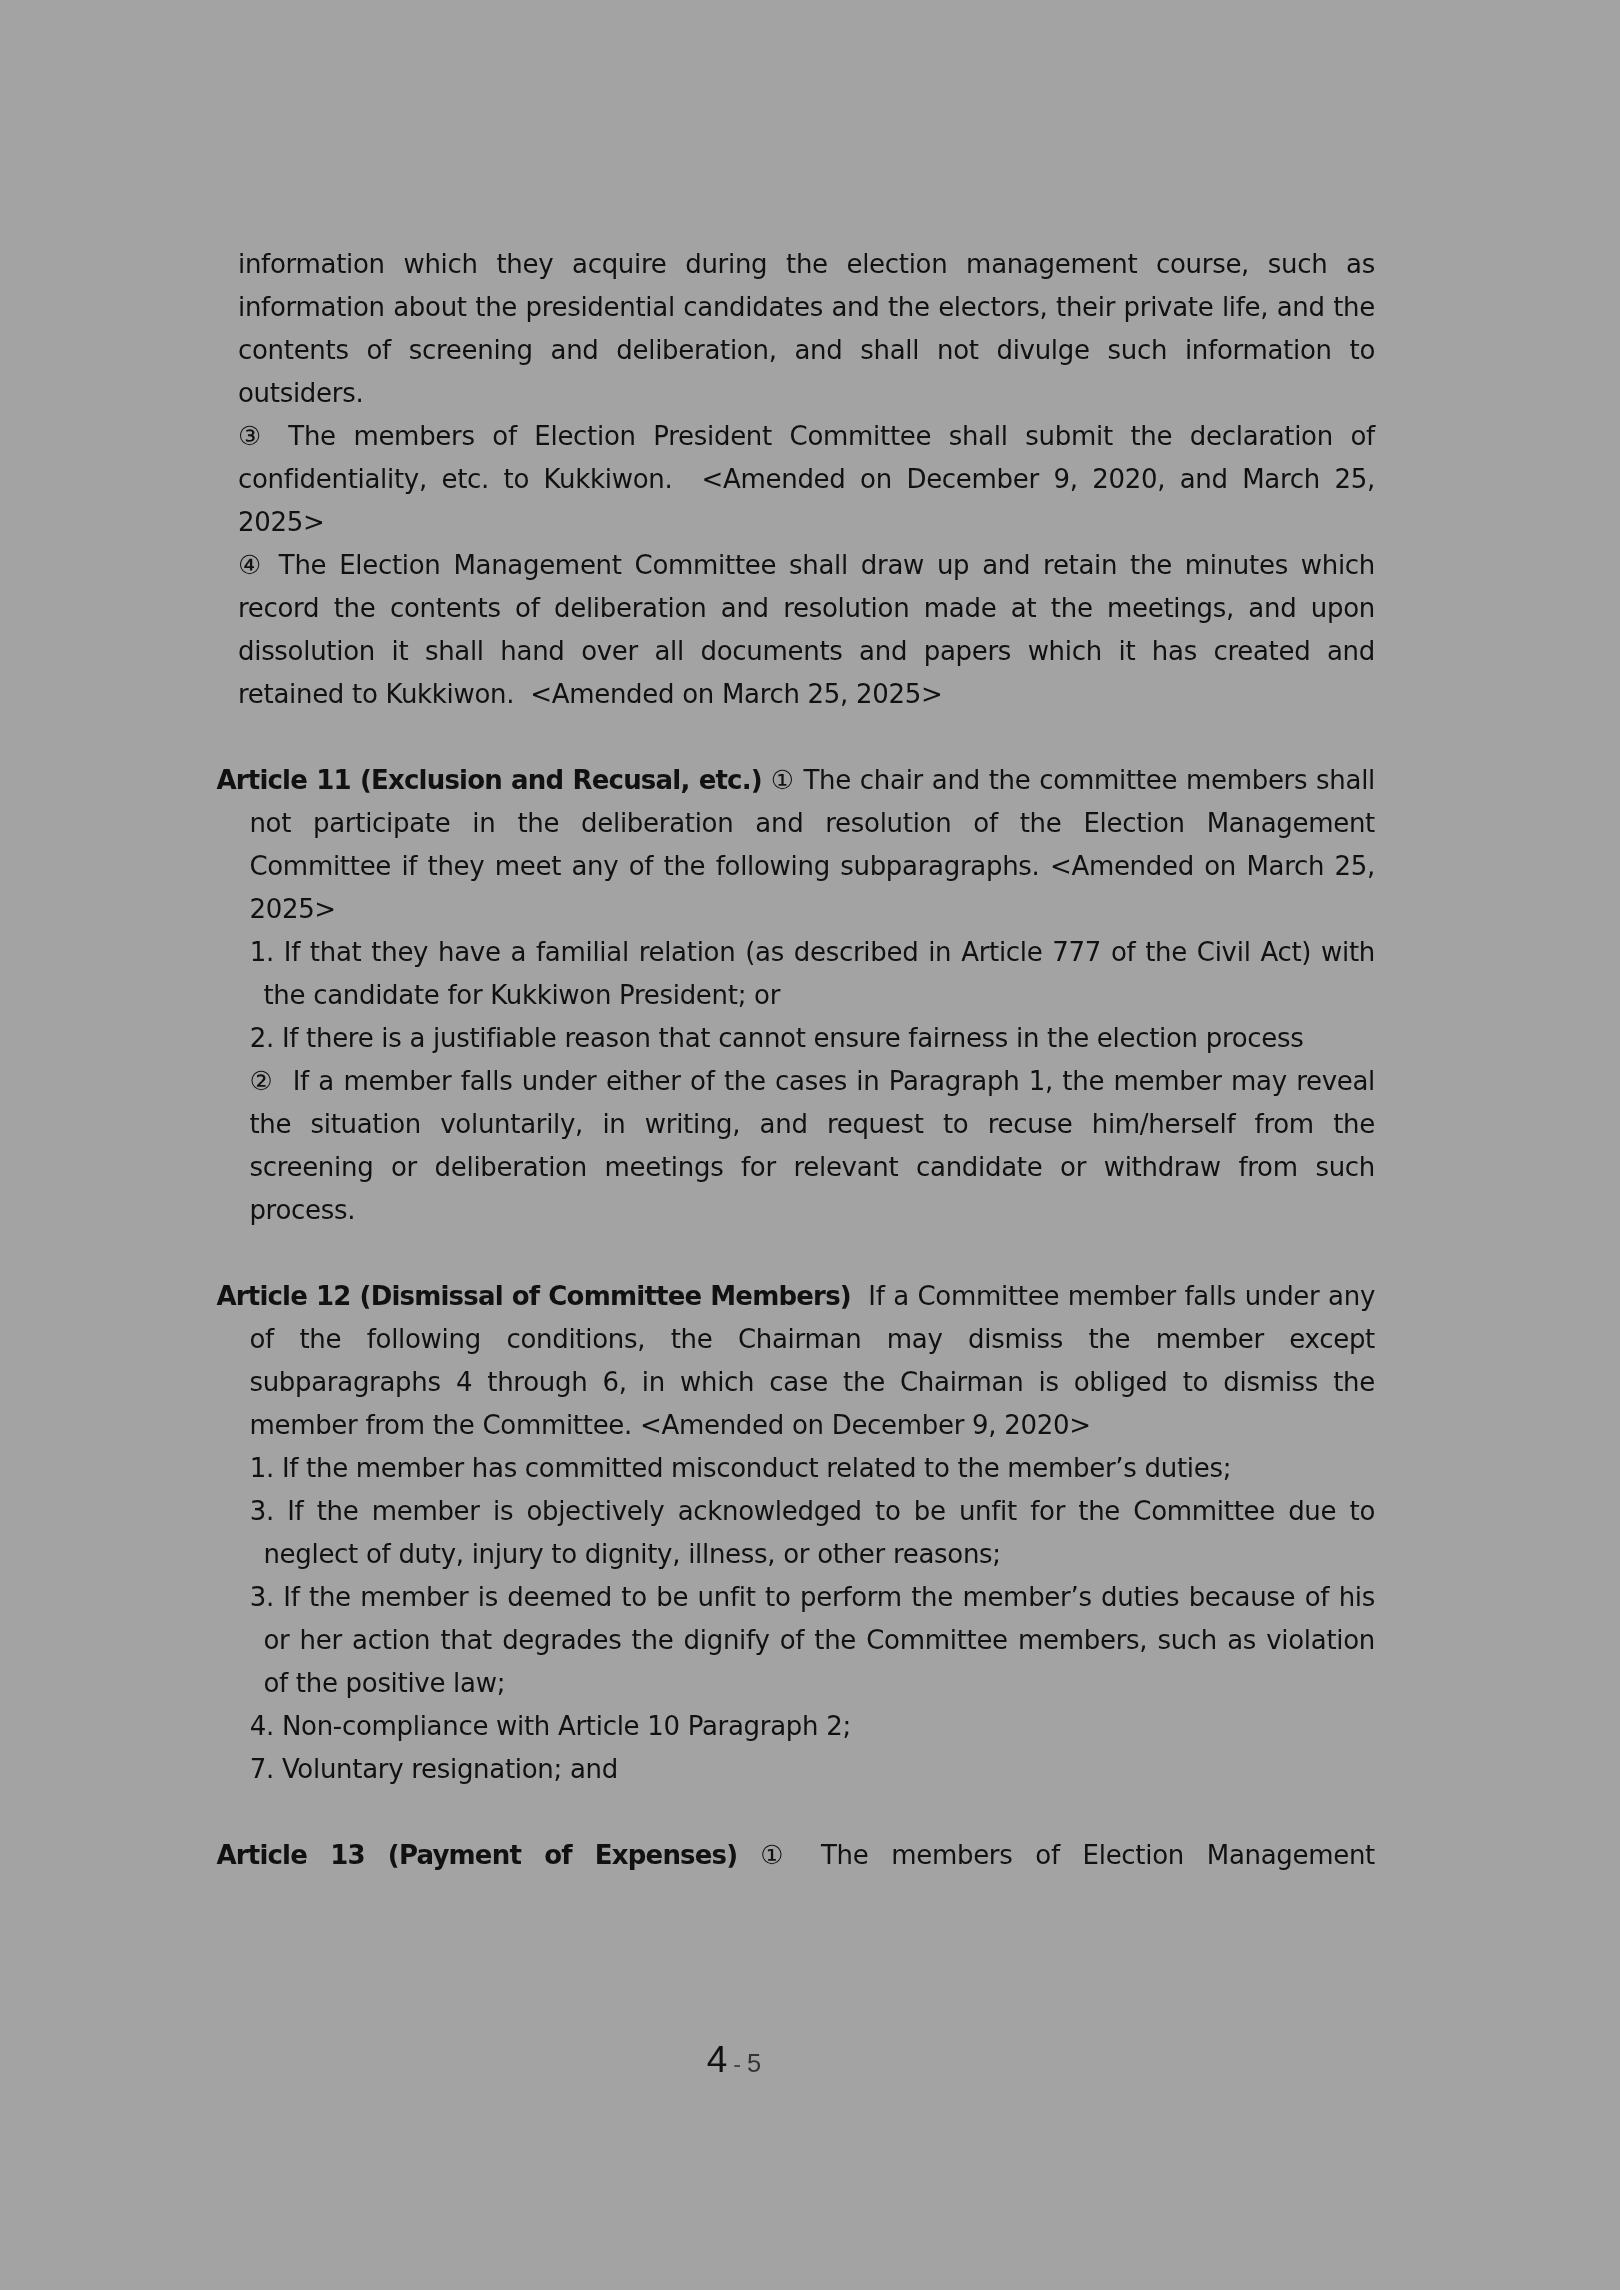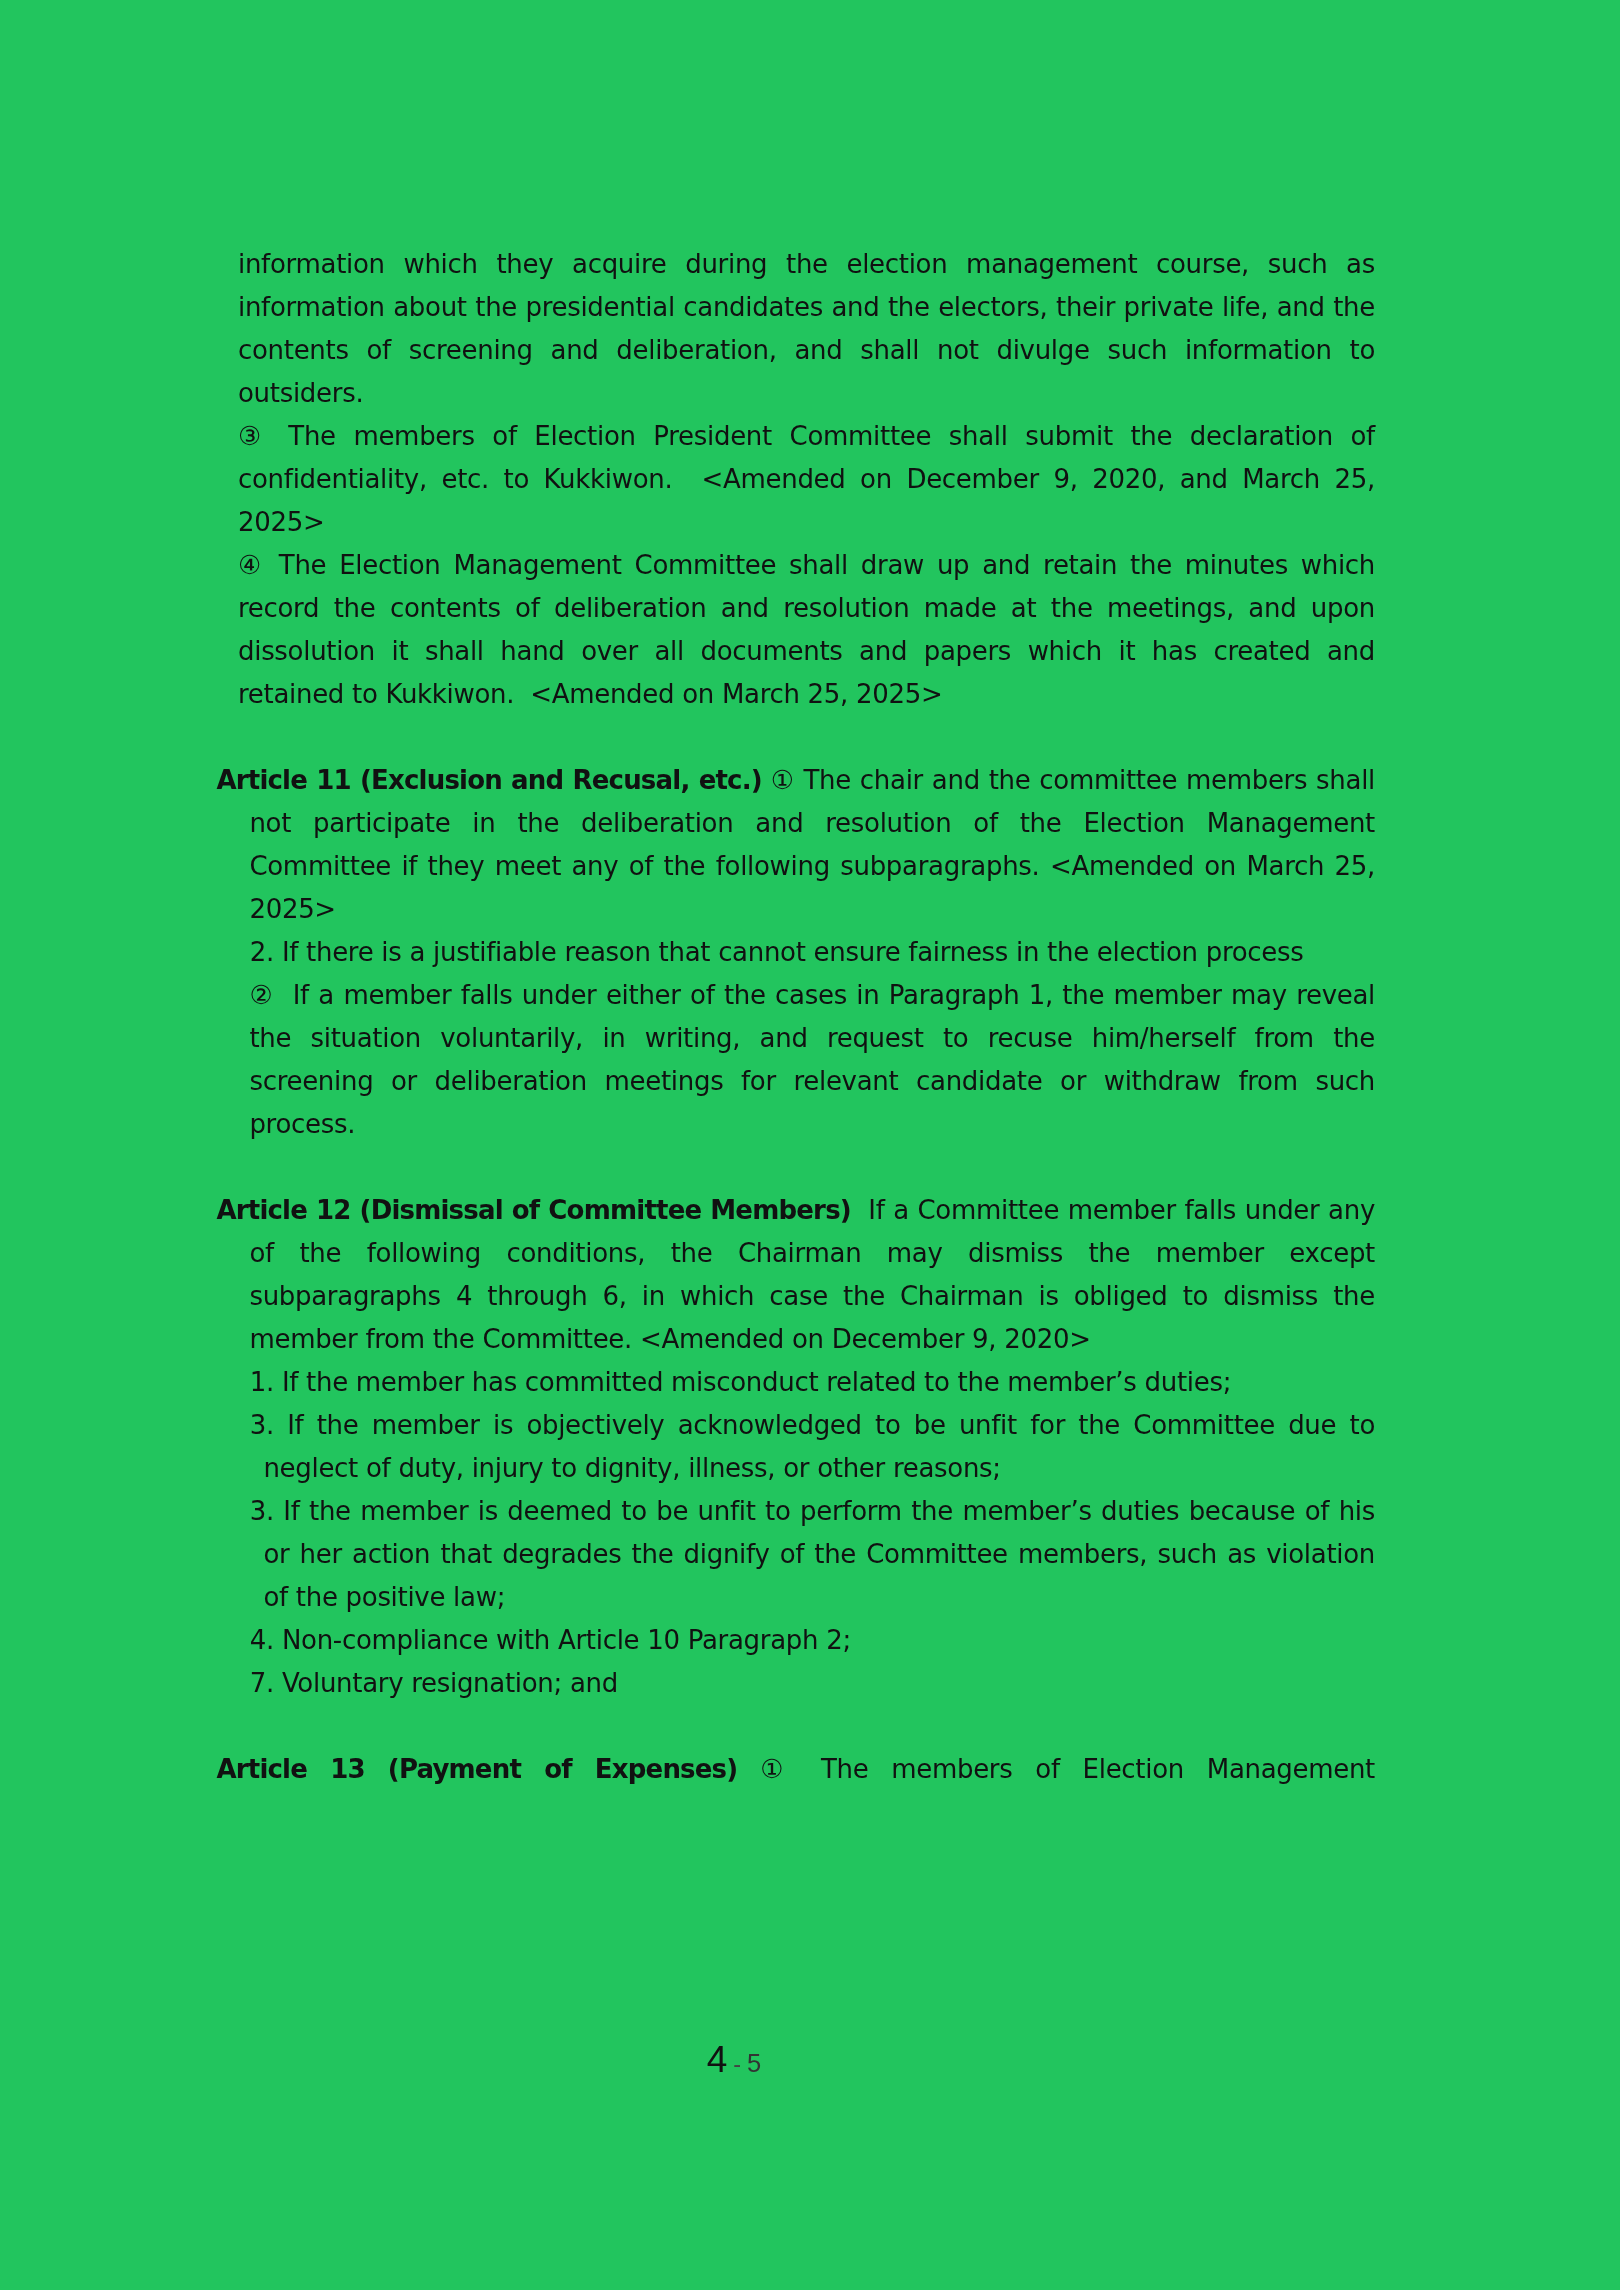--- a/index.html
+++ b/index.html
@@ -1,18 +1,18 @@
 <!DOCTYPE html>
 <html><head>
 <meta charset="utf-8">
 <style>
   html, body { margin: 0; padding: 0; background: #ffffff; }
   body { width: 1620px; height: 2291px; position: relative; overflow: hidden; }
   .page {
-    position: absolute; left: 0; top: 0; width: 1620px; height: 2291px; background: #22c55e;
+    position: absolute; left: 0; top: 0; width: 1620px; height: 2291px; background: #a3a3a3;
     font-family: "DejaVu Sans", "Liberation Sans", sans-serif;
     color: #111111;
   }
   .body-text {
     position: absolute; left: 238px; width: 1137px; top: 243px;
     font-size: 26px; line-height: 43px; text-align: justify;
     letter-spacing: -0.3px;
   }
   .p { margin: 0; }
   .article { margin-top: 43px; }
@@ -51,20 +51,21 @@
       &nbsp;<span>&lt;Amended on March 25, 2025&gt;</span>
     </p>
 
     <div class="article" style="margin-left:-21.6px;">
       <p class="p article-head">
         <span class="art-title">Article 11 (Exclusion and Recusal, etc.)</span>
         <span>①</span>
         <span>The chair and the committee members shall not participate in the deliberation and resolution of the Election Management Committee if they meet any of the following subparagraphs.</span>
         <span>&lt;Amended on March 25, 2025&gt;</span>
       </p>
+      <p class="p sub-item">1. If that they have a familial relation (as described in Article 777 of the Civil Act) with the candidate for Kukkiwon President; or</p>
       <p class="p sub-item">2. If there is a justifiable reason that cannot ensure fairness in the election process</p>
       <p class="p para-in-art">
         <span>②</span>&nbsp;
         <span>If a member falls under either of the cases in Paragraph 1, the member may reveal the situation voluntarily, in writing, and request to recuse him/herself from the screening or deliberation meetings for relevant candidate or withdraw from such process.</span>
       </p>
     </div>
 
     <div class="article" style="margin-left:-21.6px;">
       <p class="p article-head">
         <span class="art-title">Article 12 (Dismissal of Committee Members)</span>&nbsp;

